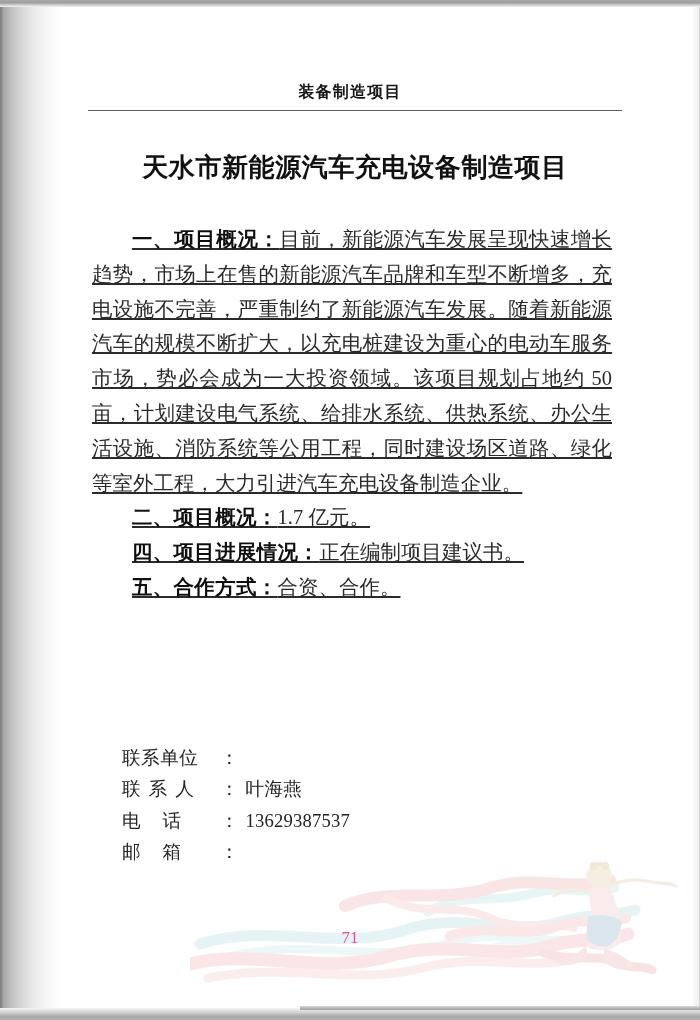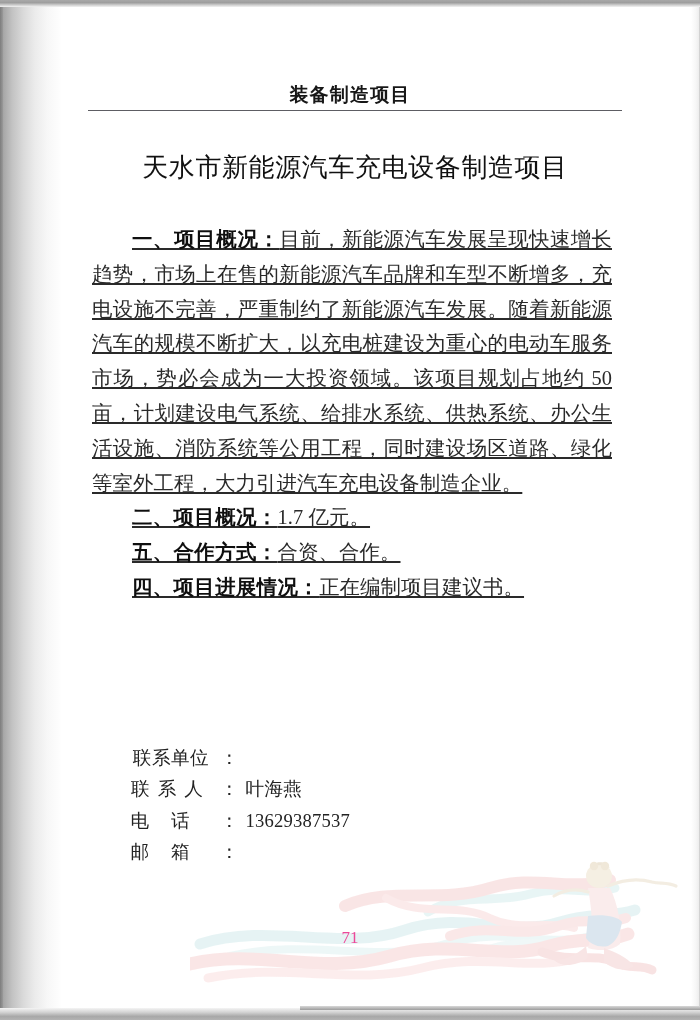--- a/index.html
+++ b/index.html
@@ -67,34 +67,34 @@
   
   .page-body {
     position:absolute; left:0; top:0; width:700px; height:1020px;
     z-index:4;
   }
   .running-header {
     position:absolute; left:0; top:82px; width:700px;
     text-align:center;
     font-family:"Liberation Serif", serif;
     font-weight:bold;
-    font-size:19px;
+    font-size:16px;
     letter-spacing:1.2px;
     color:#171717;
   }
   .header-rule {
     position:absolute; left:88px; top:110px;
     width:534px; height:0;
     border-top:1.6px solid #5d5d63;
   }
   .doc-title {
     position:absolute; left:88px; top:150px; width:534px;
     text-align:center;
     font-family:"Liberation Sans", sans-serif;
-    font-weight:normal;
+    font-weight:bold;
     font-size:26px;
     letter-spacing:0.6px;
     color:#111111;
     white-space:nowrap;
   }
 
   
   .body-block {
     position:absolute; left:92px; top:222px;
     width:520px;
@@ -121,21 +121,21 @@
 
   
   .contact {
     position:absolute; left:122px; top:742px;
     width:430px;
     font-family:"Liberation Serif", serif;
     font-size:18.6px;
     line-height:31.4px;
     color:#232323;
   }
-  .contact-row { display:flex; align-items:baseline; white-space:nowrap;text-align:center; }
+  .contact-row { display:flex; align-items:baseline; white-space:nowrap; }
   .c-label {
     display:inline-block;
     width:98px;
     letter-spacing:0.5px;
   }
   .c-label.spaced-1 { letter-spacing:8px; }
   .c-label.spaced-2 { letter-spacing:22px; }
   .c-colon { margin-right:7px; }
   .c-value { letter-spacing:0.2px; }
 
@@ -196,23 +196,23 @@
 
     <div class="doc-title">天水市新能源汽车充电设备制造项目</div>
 
     <div class="body-block">
 
       <p class="para"><span class="lead">一、项目概况：</span><span>目前，新能源汽车发展呈现快速增长趋势，市场上在售的新能源汽车品牌和车型不断增多，充电设施不完善，严重制约了新能源汽车发展。随着新能源汽车的规模不断扩大，以充电桩建设为重心的电动车服务市场，势必会成为一大投资领域。该项目规划占地约 50 亩，计划建设电气系统、给排水系统、供热系统、办公生活设施、消防系统等公用工程，同时建设场区道路、绿化等室外工程，大力引进汽车充电设备制造企业。</span></p>
 
       <p class="para short"><span class="lead">二、项目概况：</span><span>1.7 亿元。</span></p>
 
 
+      <p class="para short"><span class="lead">四、项目进展情况：</span><span>正在编制项目建议书。</span></p>
+
       <p class="para short"><span class="lead">五、合作方式：</span><span>合资、合作。</span></p>
-
-      <p class="para short"><span class="lead">四、项目进展情况：</span><span>正在编制项目建议书。</span></p>
     </div>
 
     <div class="contact">
       <div class="contact-row">
         <span class="c-label">联系单位</span>
         <span class="c-colon">：</span>
       </div>
       <div class="contact-row">
         <span class="c-label spaced-1">联系人</span>
         <span class="c-colon">：</span>

